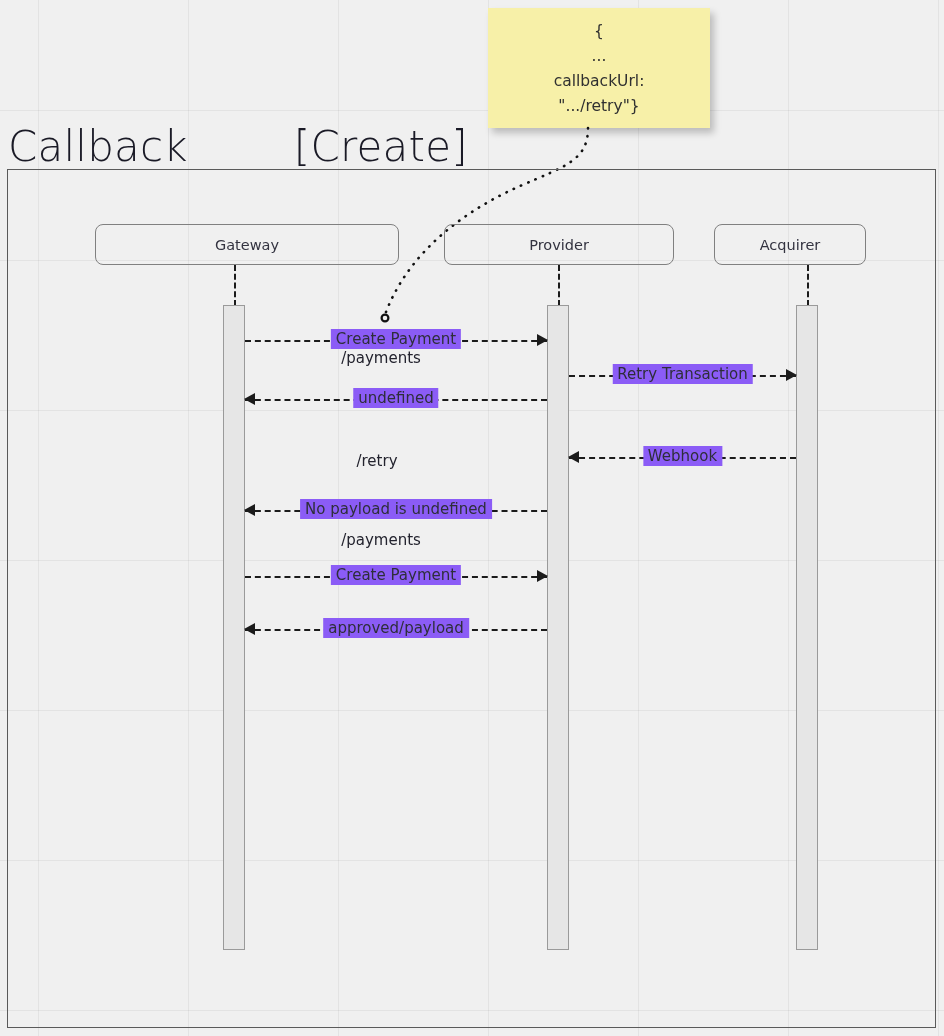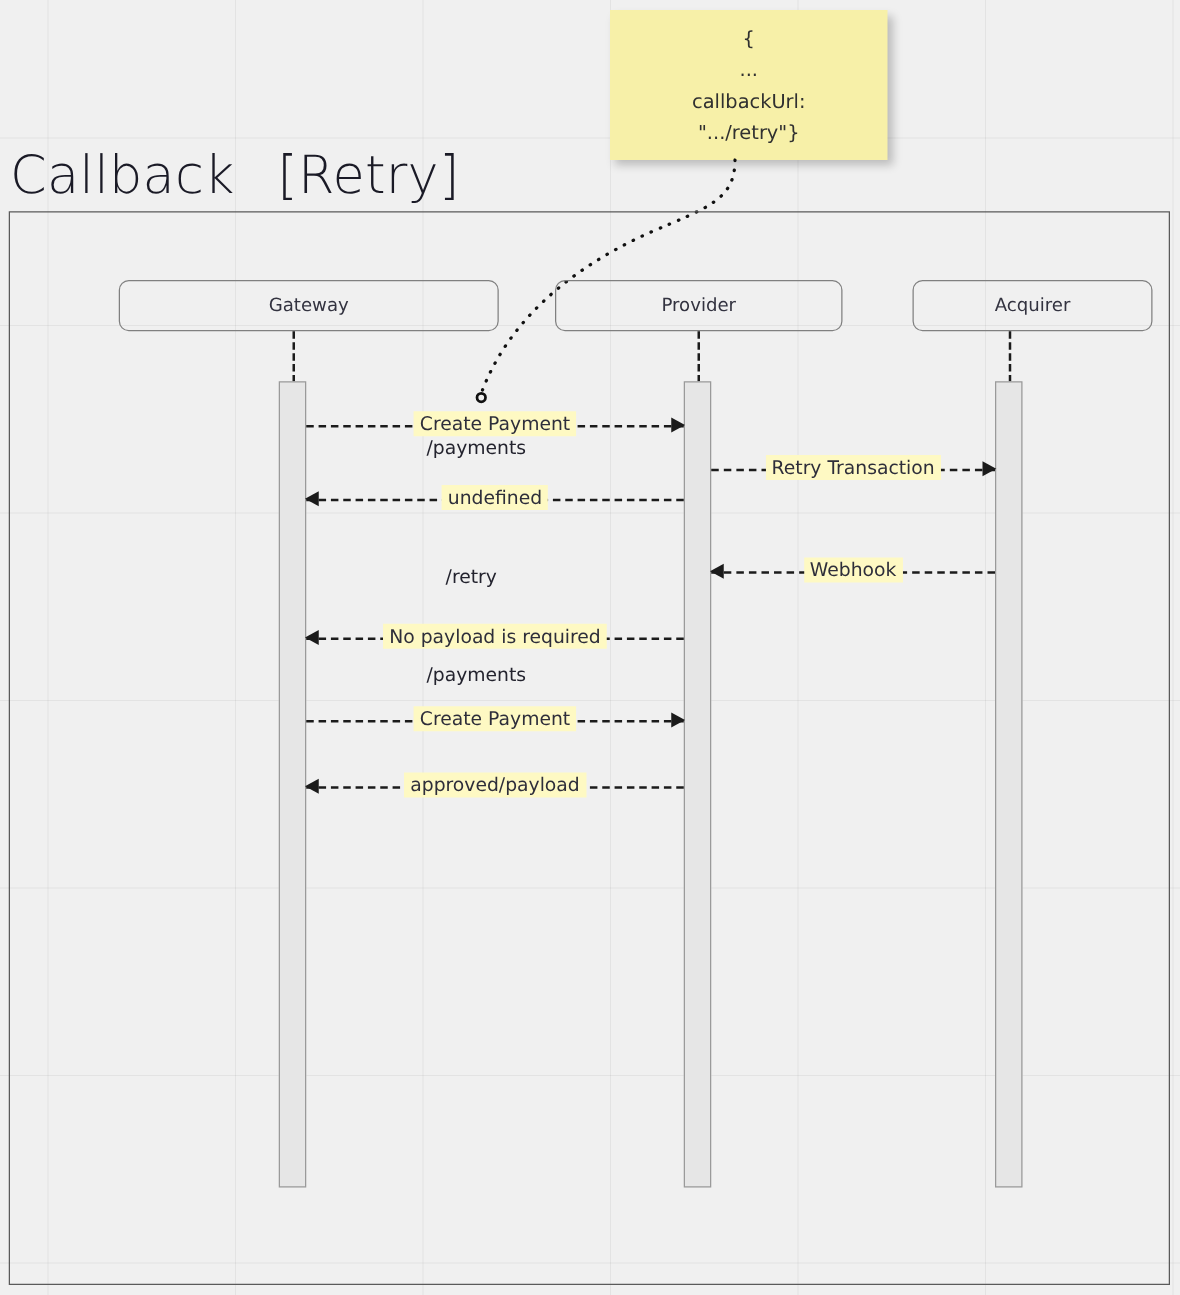--- a/index.html
+++ b/index.html
@@ -29,22 +29,22 @@
     background-size: 150px 150px;
     background-position: 38px 110px;
     pointer-events: none;
   }
   #title-row {
     position: absolute;
     left: 8px;
     top: 112px;
     height: 56px;
     display: flex;
-    align-items: center;
-    gap: 34px;
+    align-items: flex-end;
+    gap: 106px;
     white-space: nowrap;
   }
   .title-text {
     font-size: 42px;
     font-weight: 300;
     color: #1a1a26;
     letter-spacing: 0.2px;
     line-height: 1;
   }
   #frame {
@@ -110,21 +110,21 @@
   }
   .msg.to-left .head {
     left: -1px;
     border-right: 11px solid #1b1b1b;
   }
   .msg .label {
     position: absolute;
     top: -11px;
     left: 50%;
     transform: translateX(-50%);
-    background: #fef9c3;
+    background: #8b5cf6;
     padding: 0 5px;
     font-size: 15px;
     color: #2e2e3a;
     white-space: nowrap;
     line-height: 20px;
   }
   .path-label {
     position: absolute;
     font-size: 15px;
     color: #23232e;
@@ -165,21 +165,21 @@
 </style>
 </head>
 <body>
 
 <div id="canvas">
 
   <div id="grid"></div>
 
   <div id="title-row">
     <span class="title-text">Callback</span>
-    <span class="title-text">[Retry]</span>
+    <span class="title-text">[Create]</span>
   </div>
 
   <div id="note">
     <span class="note-line">{</span>
     <span class="note-line">...</span>
     <span class="note-line">callbackUrl:</span>
     <span class="note-line">".../retry"}</span>
   </div>
 
   <svg id="note-connector" viewBox="0 0 240 210">
@@ -188,21 +188,21 @@
   </svg>
 
   <div id="frame"></div>
 
   <div class="participant-box" style="left:95px; top:224px; width:304px;">
     <span class="participant-label">Gateway</span>
   </div>
   <div class="participant-box" style="left:444px; top:224px; width:230px;justify-content:center;">
     <span class="participant-label">Provider</span>
   </div>
-  <div class="participant-box" style="left:730px; top:224px; width:192px;">
+  <div class="participant-box" style="left:714px; top:224px; width:152px;">
     <span class="participant-label">Acquirer</span>
   </div>
 
   <div class="lifeline" style="left:234px; top:265px; height:41px;"></div>
   <div class="lifeline" style="left:558px; top:265px; height:41px;"></div>
   <div class="lifeline" style="left:807px; top:265px; height:41px;"></div>
 
   <div class="activation" style="left:223px; top:305px; height:645px;"></div>
   <div class="activation" style="left:547px; top:305px; height:645px;"></div>
   <div class="activation" style="left:796px; top:305px; height:645px;"></div>
@@ -227,21 +227,21 @@
 
   <div class="msg to-left" style="left:569px; top:457px; width:227px;">
     <div class="line"></div>
     <div class="head"></div>
     <div class="label">Webhook</div>
   </div>
 
   <div class="msg to-left" style="left:245px; top:510px; width:302px;">
     <div class="line"></div>
     <div class="head"></div>
-    <div class="label">No payload is required</div>
+    <div class="label">No payload is undefined</div>
   </div>
 
   <div class="msg to-right" style="left:245px; top:576px; width:302px;">
     <div class="line"></div>
     <div class="head"></div>
     <div class="label">Create Payment</div>
   </div>
 
   <div class="msg to-left" style="left:245px; top:629px; width:302px;">
     <div class="line"></div>

